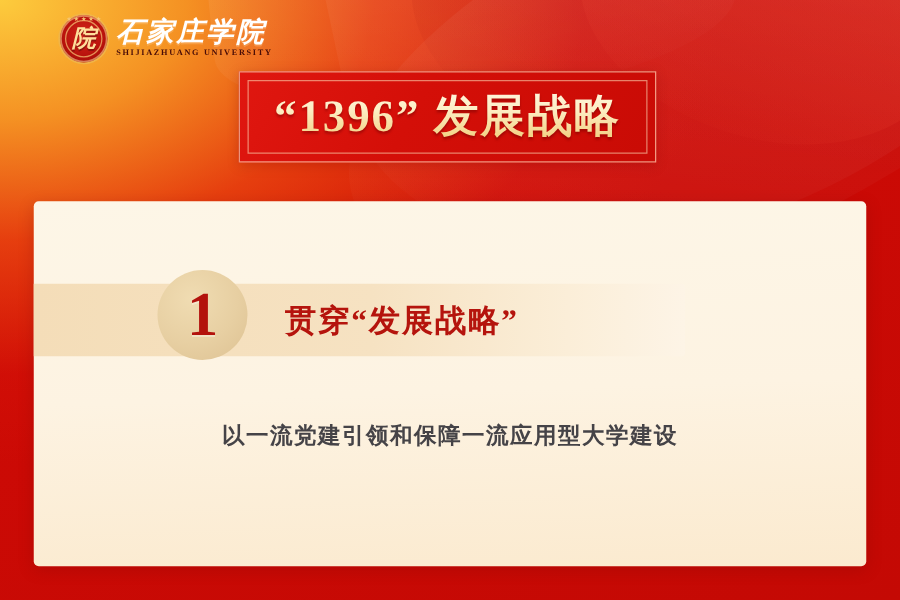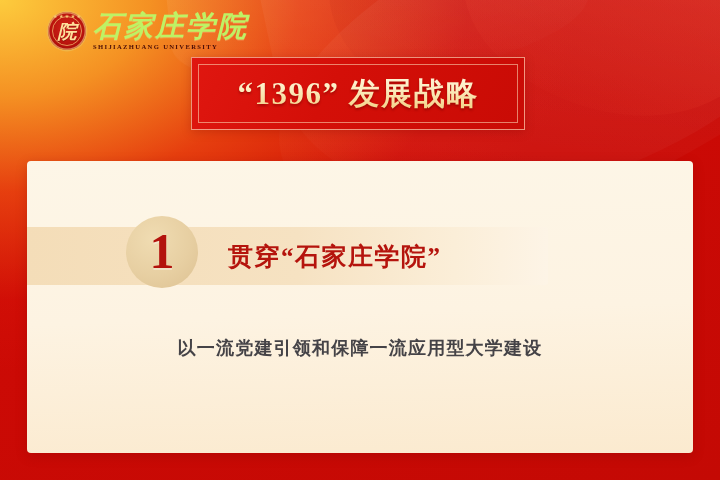--- a/index.html
+++ b/index.html
@@ -85,22 +85,22 @@
     text-shadow:0 1px 0 rgba(0,0,0,0.25);
   }
   #emblem .stars {
     position:absolute; left:0; right:0; top:1.5px; height:10px;
     display:flex; justify-content:center; gap:2.5px;
     font-size:5px; color:#f6c774; line-height:1;
   }
   #logo-text { display:flex; flex-direction:column; line-height:1; }
   #logo-cn {
     font-family:"Liberation Serif", serif;
-    font-size:29px; font-weight:bold; font-style:italic;
-    letter-spacing:2px; color:#bef264;
+    font-size:22px; font-weight:bold; font-style:italic;
+    letter-spacing:2px; color:#ffffff;
     text-shadow:0 1px 0 rgba(255,200,140,0.35);
   }
   #logo-en {
     font-family:"Liberation Serif", serif;
     font-size:6.6px; font-weight:bold; letter-spacing:1.35px;
     color:#4a0d07; margin-top:3px; white-space:nowrap;
   }
 
   
   #title-plaque {
@@ -111,21 +111,21 @@
     box-shadow:0 2px 9px rgba(120,0,0,0.25);
   }
   #title-plaque .frame-in {
     position:absolute; inset:6px;
     border:1.4px solid rgba(255,228,190,0.55);
   }
   #title-text {
     position:absolute; inset:0;
     display:flex; align-items:center; justify-content:center;
     font-family:"Liberation Serif", serif;
-    font-weight:bold; font-size:31px; letter-spacing:1.5px;
+    font-weight:bold; font-size:36px; letter-spacing:1.5px;
     white-space:nowrap;
     background:linear-gradient(180deg,#fffaed 6%,#fdeec4 42%,#f3d287 72%,#f7e3ae 100%);
     -webkit-background-clip:text; background-clip:text;
     color:transparent;
     filter:drop-shadow(0 2px 1px rgba(110,0,0,0.45));
   }
 
   
   #card {
     position:absolute; left:27px; top:161px; width:666px; height:292px;
@@ -202,13 +202,13 @@
 
 <div id="card">
   <div id="banner"></div>
   <div id="body-line">以一流党建引领和保障一流应用型大学建设</div>
 </div>
 
 <div id="num-badge">
   <span>1</span>
 </div>
 
-<div id="banner-label">贯穿“石家庄学院”</div>
+<div id="banner-label">贯穿“发展战略”</div>
 
 </body></html>

